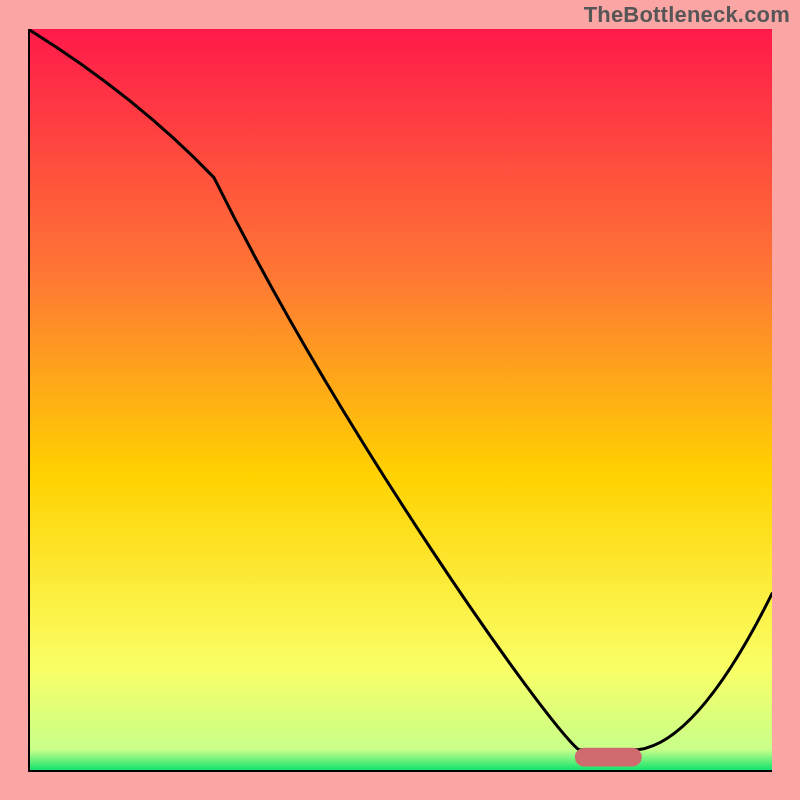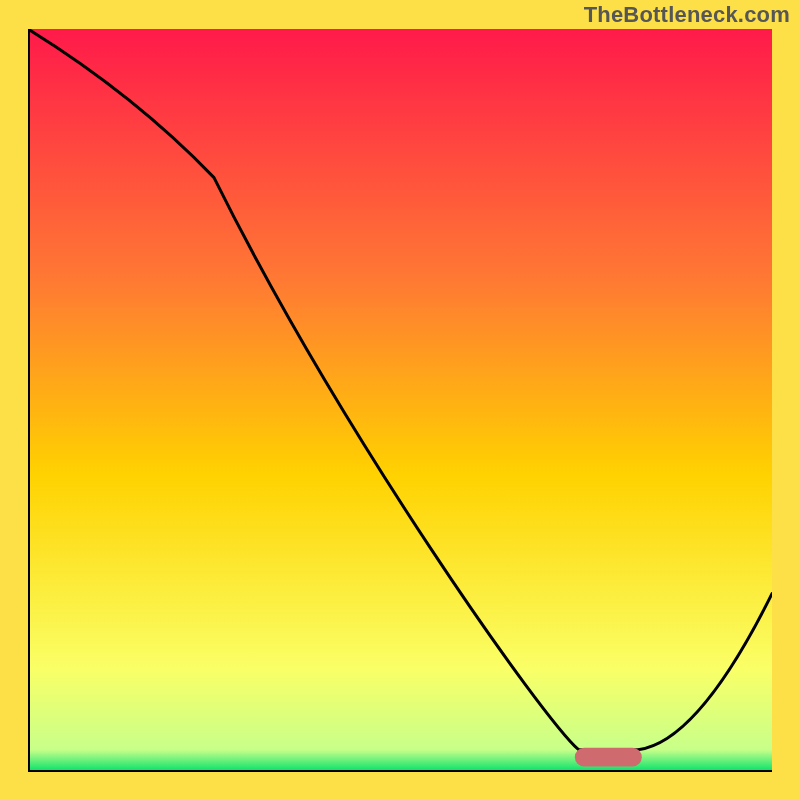--- a/index.html
+++ b/index.html
@@ -1,21 +1,21 @@
 <!DOCTYPE html>
 <html><head>
 <meta charset="utf-8">
 <style>
   * { margin: 0; padding: 0; box-sizing: border-box; }
   html, body { width: 800px; height: 800px; overflow: hidden; background: #fff; }
   .page {
     position: relative;
     width: 800px;
     height: 800px;
-    background: #fde047;
+    background: #fca5a5;
     font-family: Arial, Helvetica, sans-serif;
   }
   .watermark {
     position: absolute;
     top: 2px;
     right: 10px;
     font-size: 22px;
     font-weight: 600;
     color: #565656;
     letter-spacing: 0.2px;

